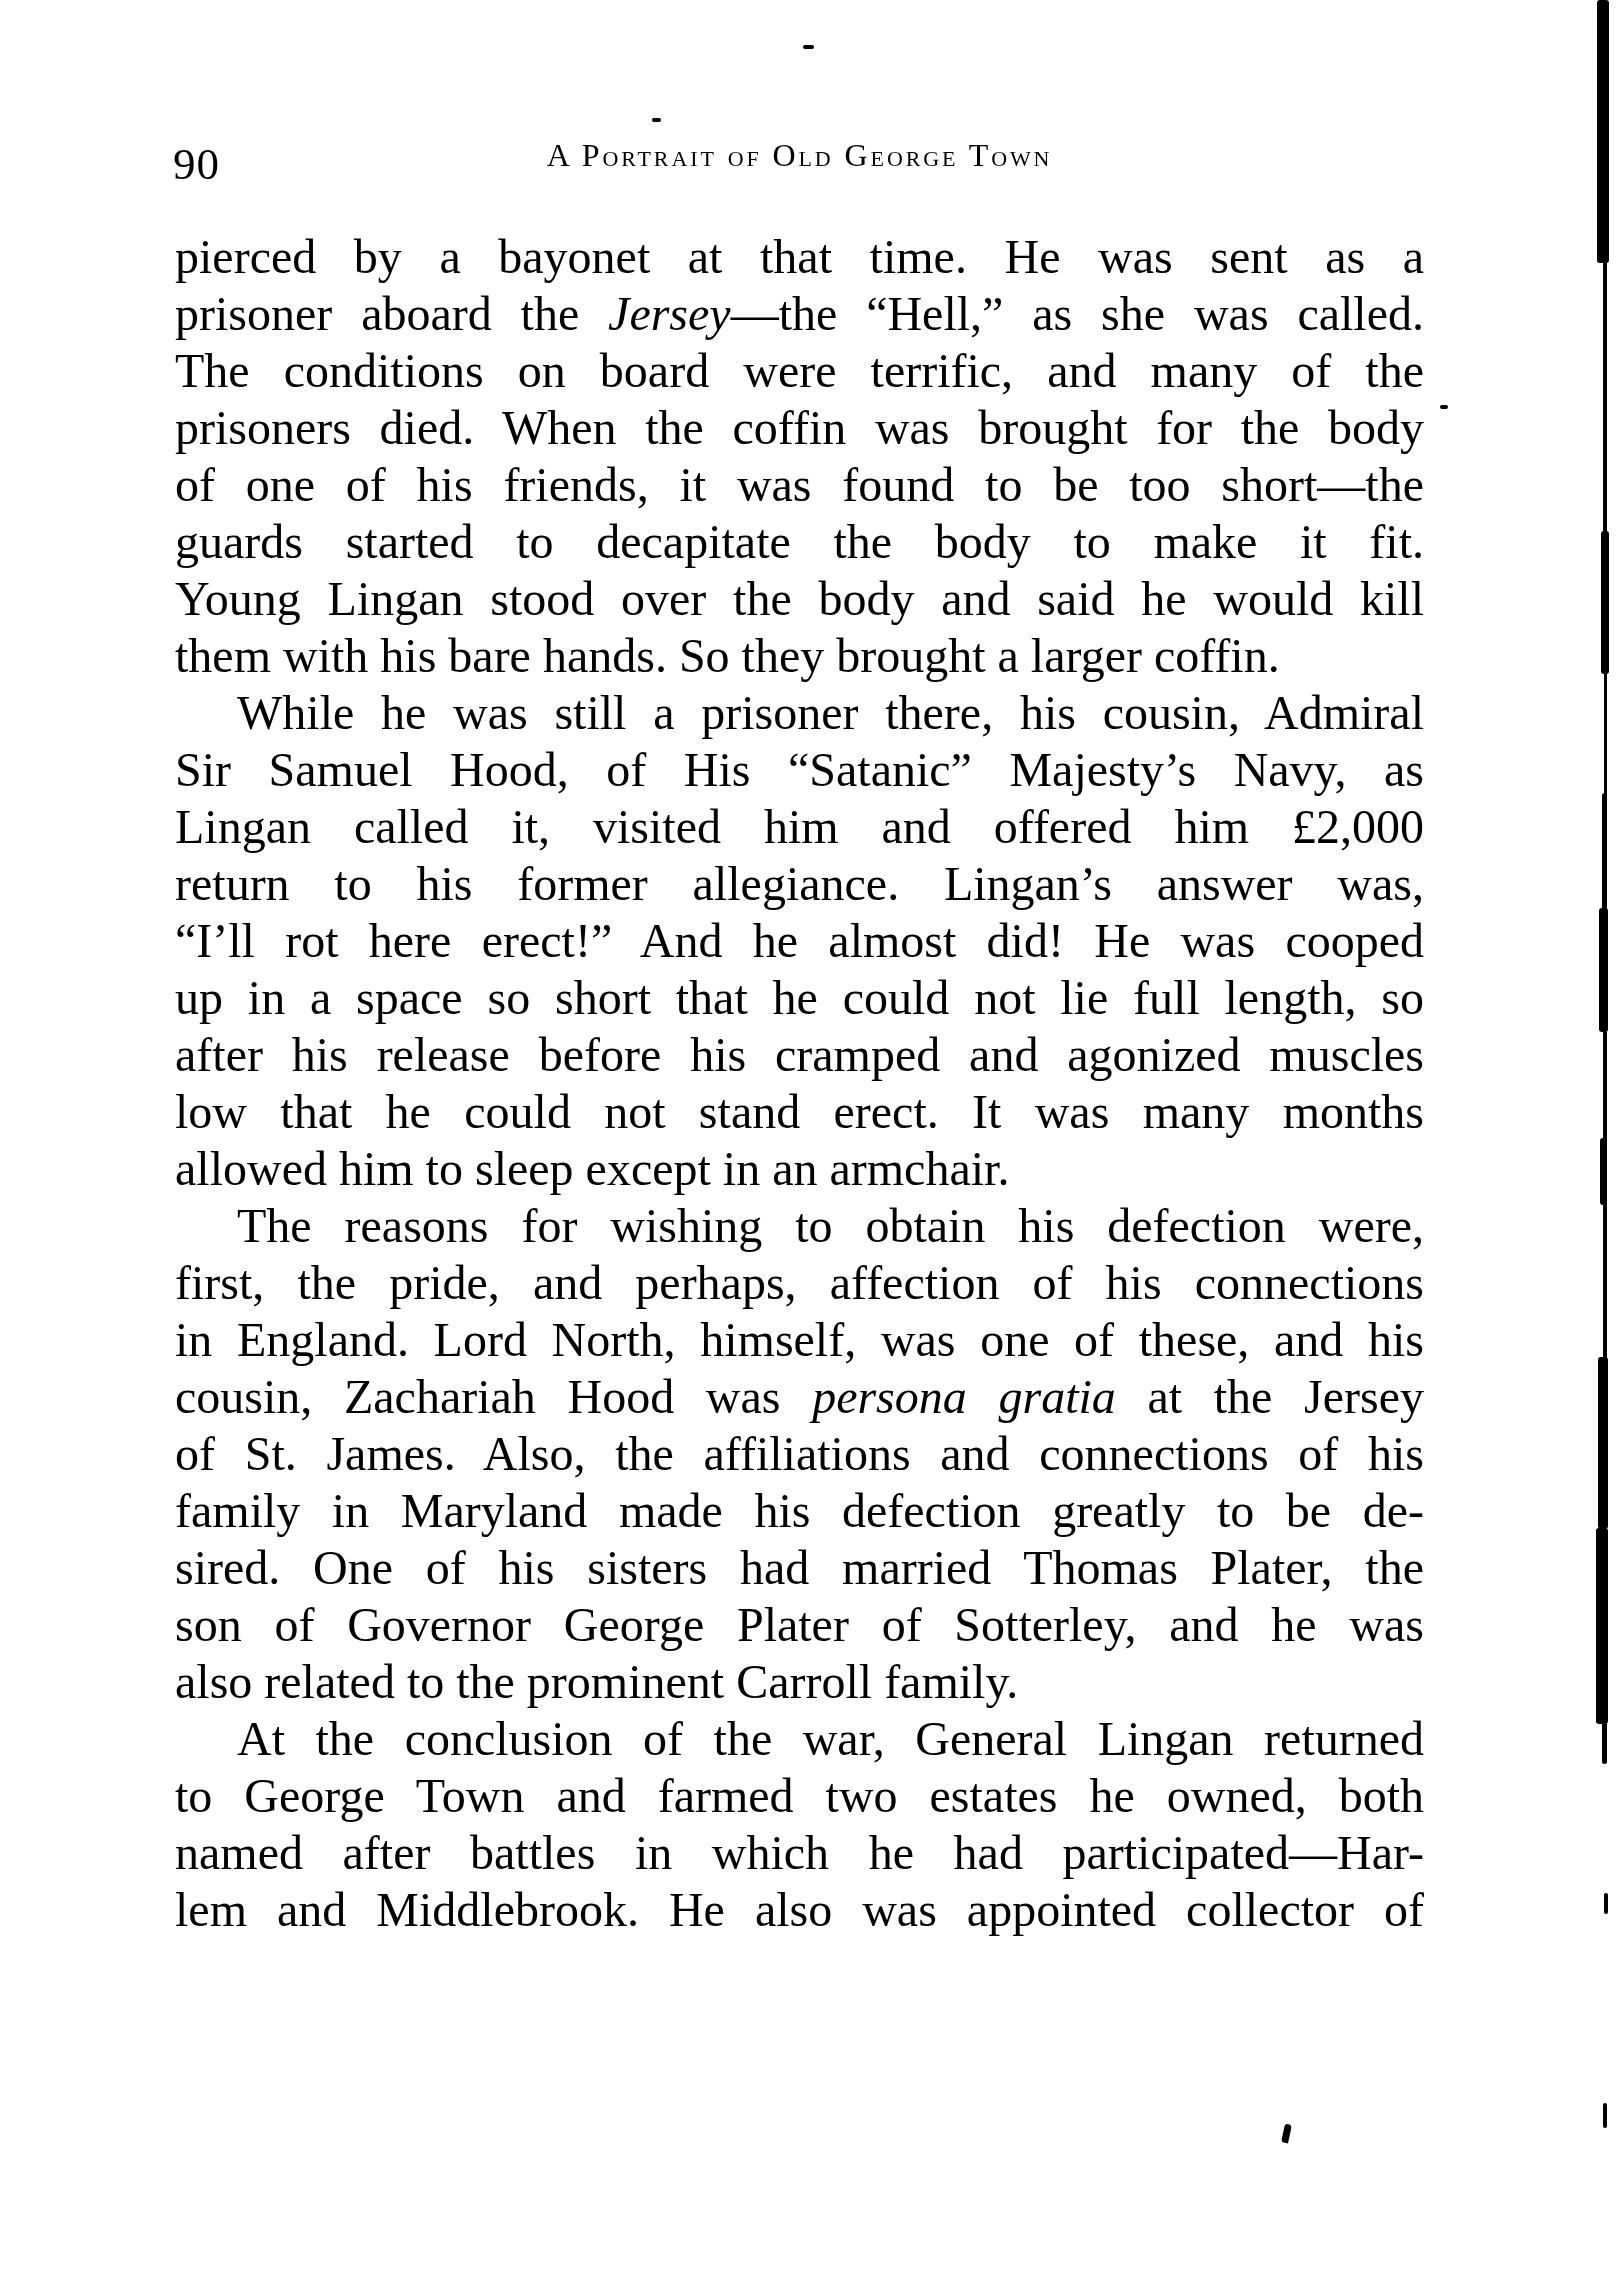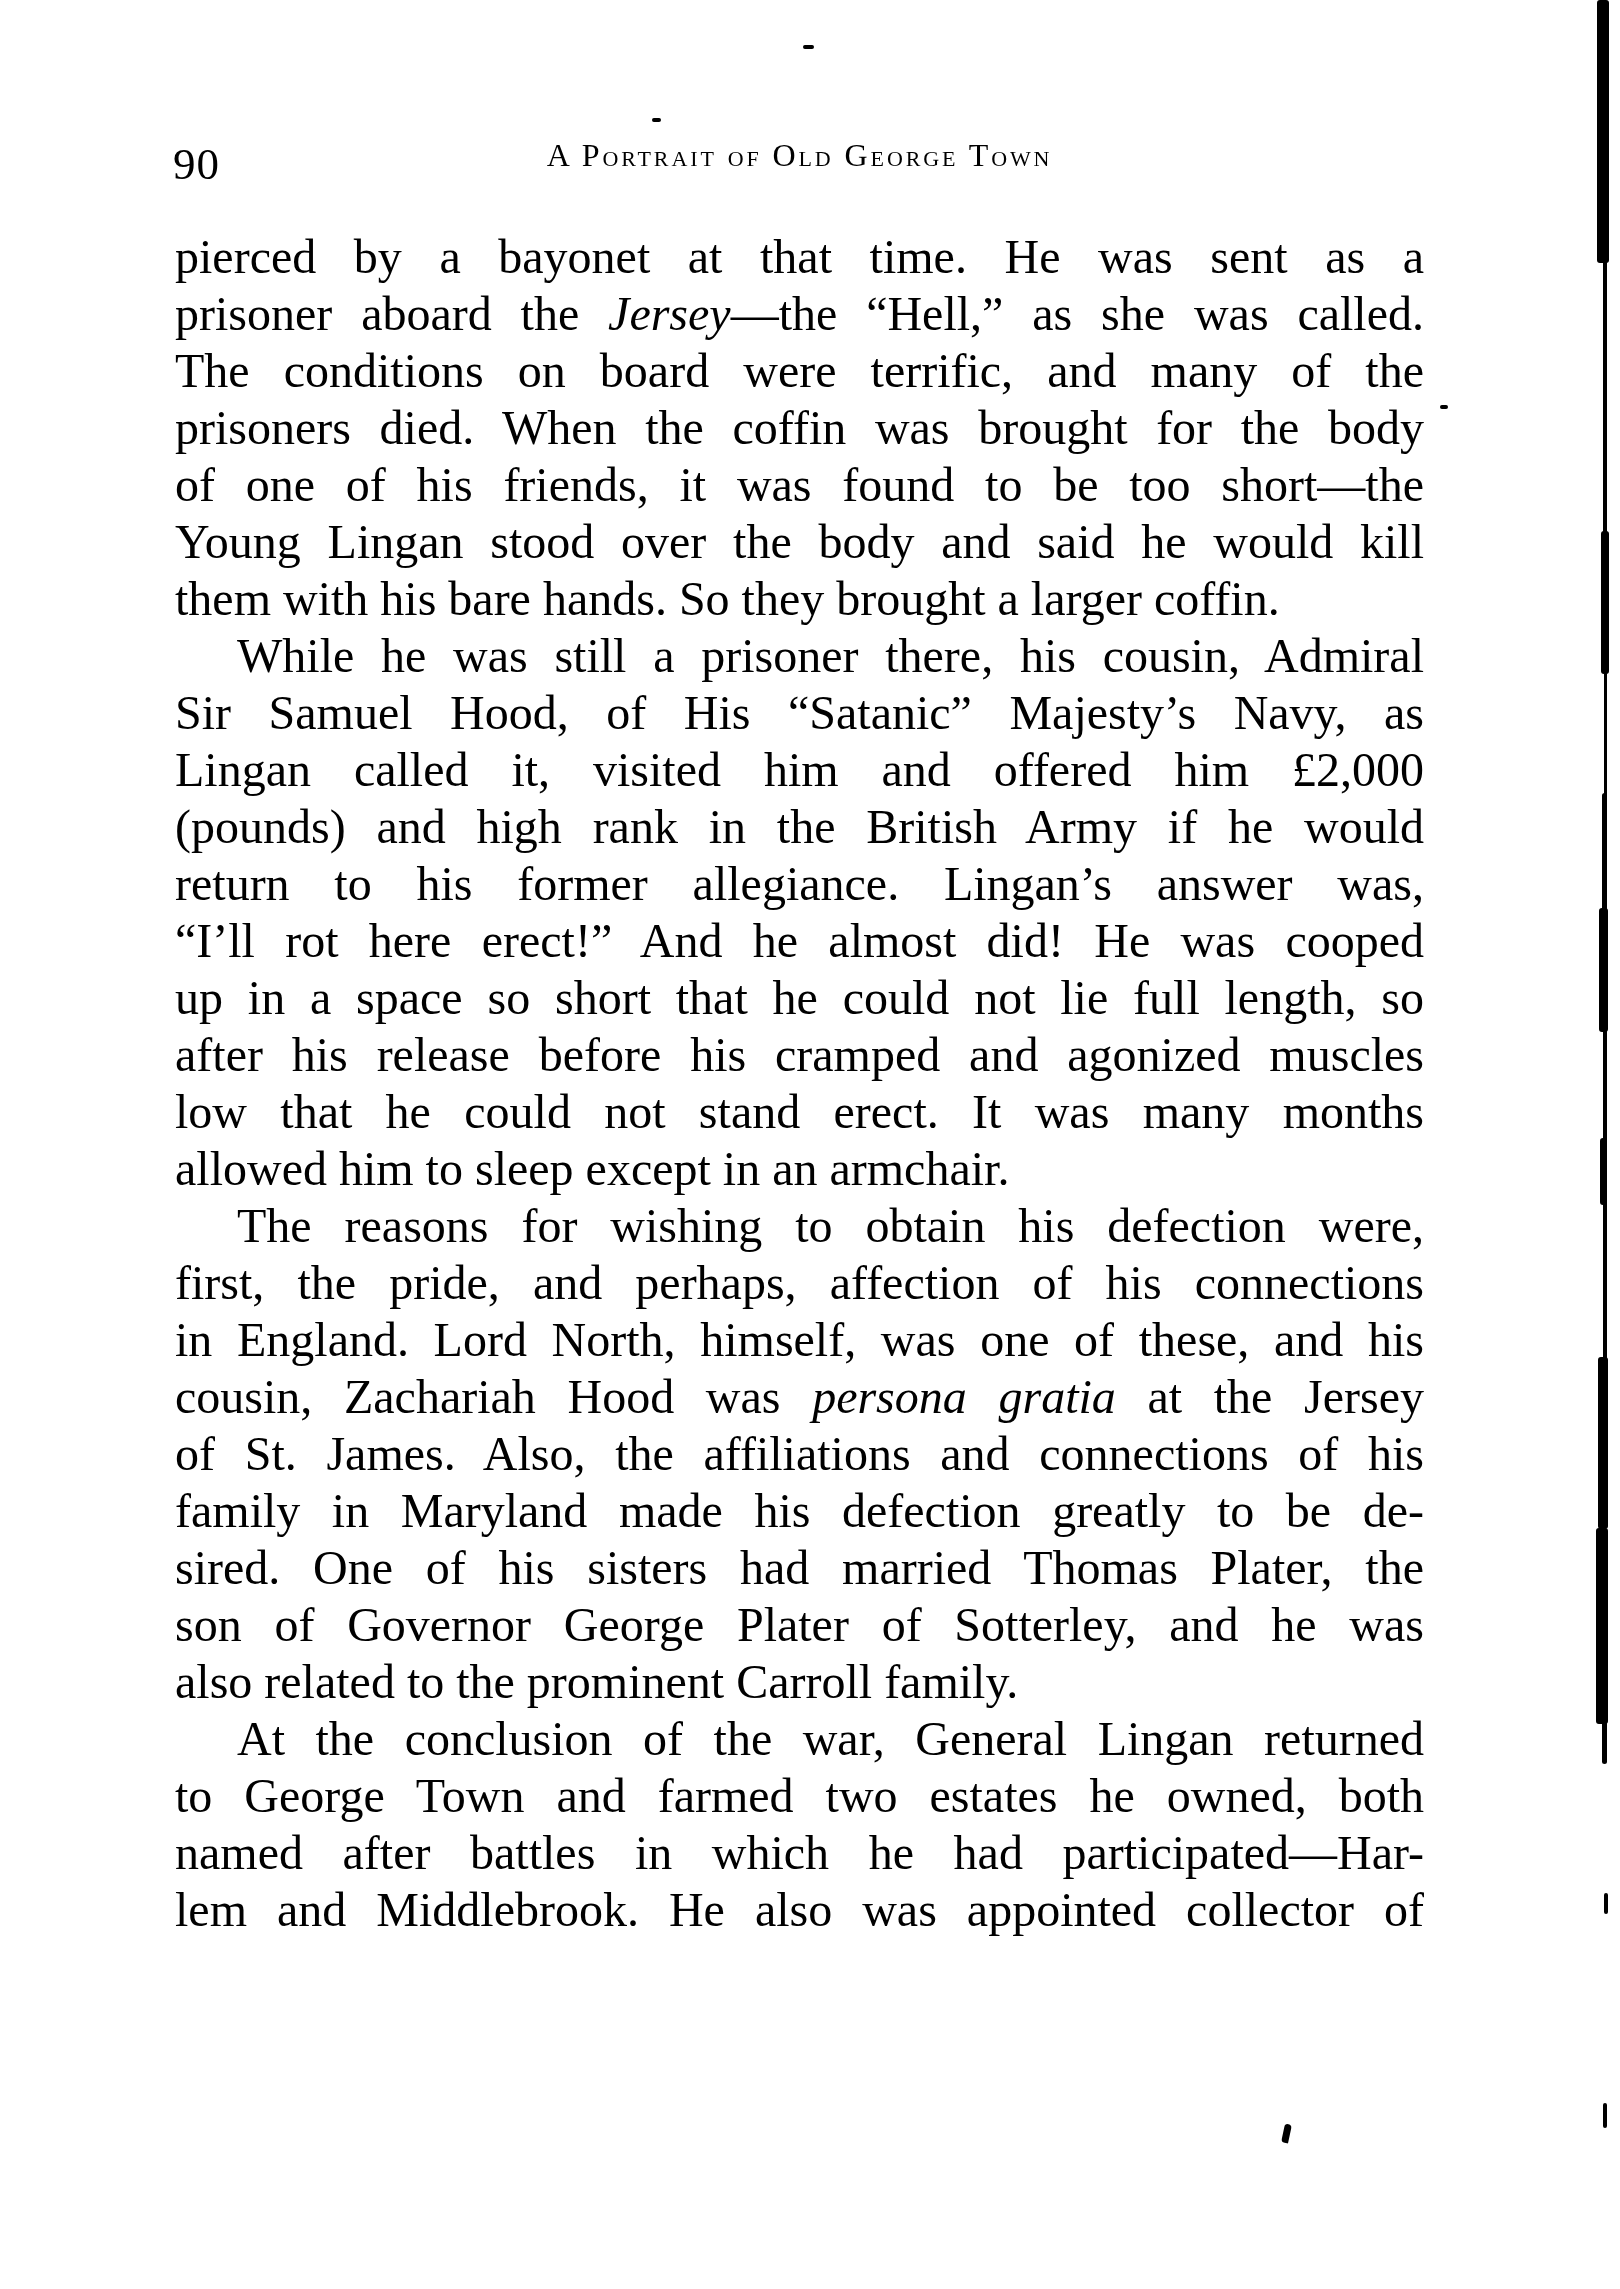--- a/index.html
+++ b/index.html
@@ -66,28 +66,28 @@
   <div id="page-number">90</div>
   <div id="running-head">A Portrait of Old George Town</div>
 
   <div id="body-text">
       <div class="para">
         <div class="line"><span>pierced by a bayonet at that time.  He was sent as a</span></div>
         <div class="line"><span>prisoner aboard the </span><em>Jersey</em><span>—the “Hell,” as she was called.</span></div>
         <div class="line"><span>The conditions on board were terrific, and many of the</span></div>
         <div class="line"><span>prisoners died.  When the coffin was brought for the body</span></div>
         <div class="line"><span>of one of his friends, it was found to be too short—the</span></div>
+        <div class="line"><span>guards started to decapitate the body to make it fit.</span></div>
         <div class="line"><span>Young Lingan stood over the body and said he would kill</span></div>
         <div class="line last"><span>them with his bare hands.  So they brought a larger coffin.</span></div>
       </div>
       <div class="para">
         <div class="line indent"><span>While he was still a prisoner there, his cousin, Admiral</span></div>
         <div class="line"><span>Sir Samuel Hood, of His “Satanic” Majesty’s Navy, as</span></div>
         <div class="line"><span>Lingan called it, visited him and offered him £2,000</span></div>
-        <div class="line"><span>(pounds) and high rank in the British Army if he would</span></div>
         <div class="line"><span>return to his former allegiance.  Lingan’s answer was,</span></div>
         <div class="line"><span>“I’ll rot here erect!”  And he almost did!  He was cooped</span></div>
         <div class="line"><span>up in a space so short that he could not lie full length, so</span></div>
         <div class="line"><span>after his release before his cramped and agonized muscles</span></div>
         <div class="line"><span>low that he could not stand erect.  It was many months</span></div>
         <div class="line last"><span>allowed him to sleep except in an armchair.</span></div>
       </div>
       <div class="para">
         <div class="line indent"><span>The reasons for wishing to obtain his defection were,</span></div>
         <div class="line"><span>first, the pride, and perhaps, affection of his connections</span></div>

